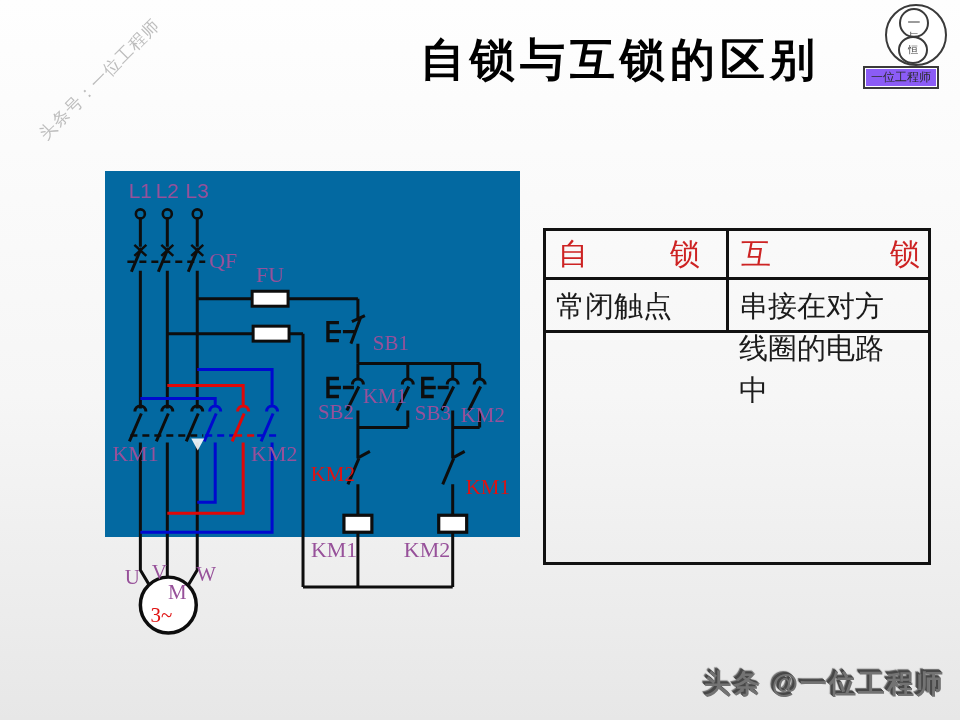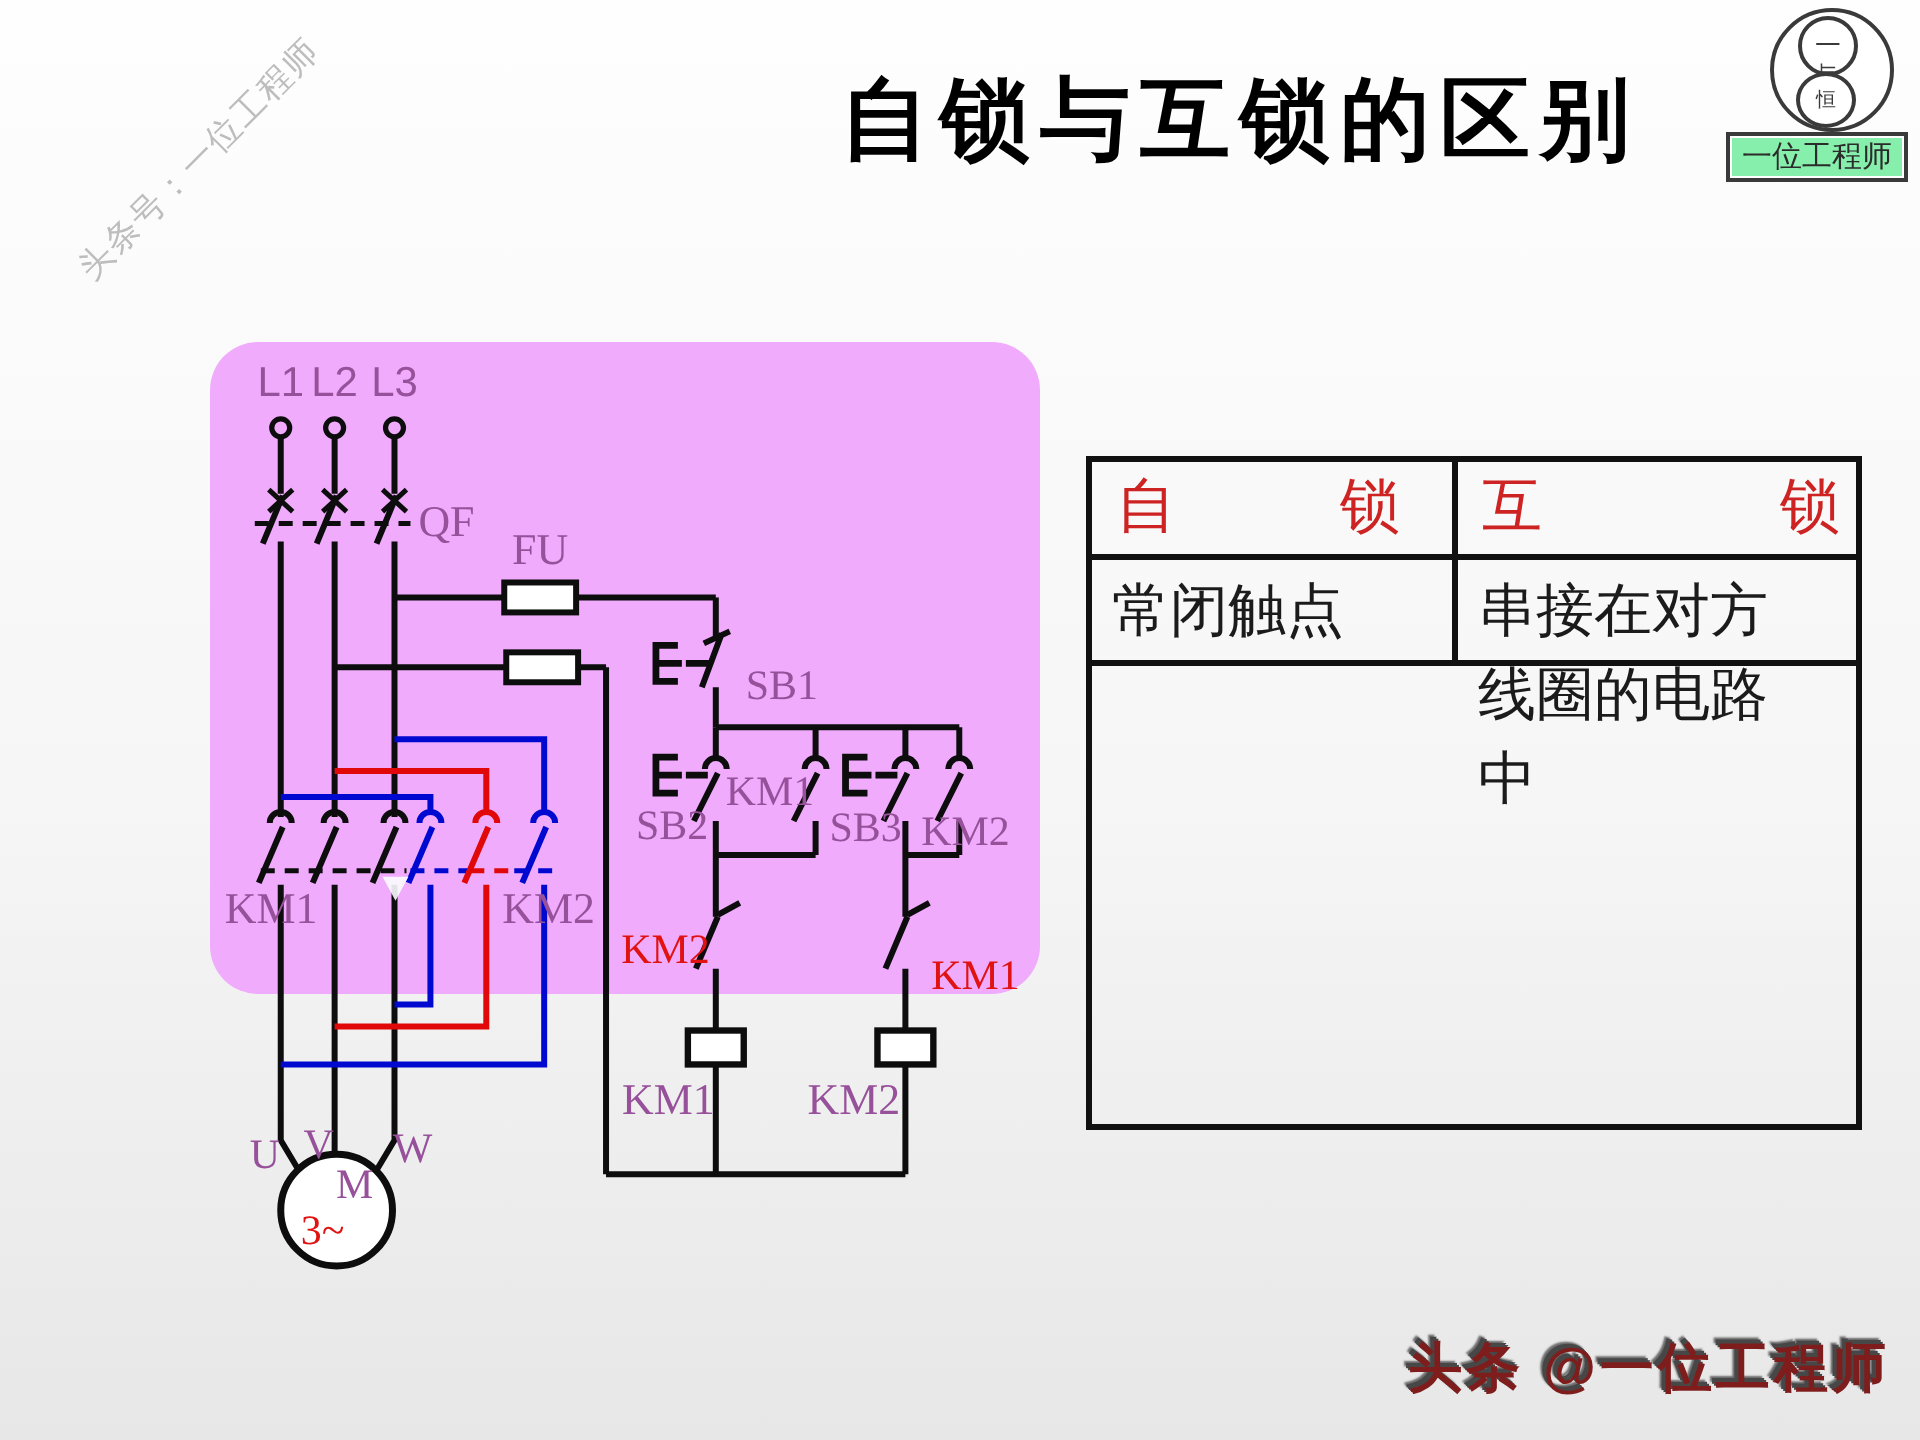--- a/index.html
+++ b/index.html
@@ -25,25 +25,25 @@
     border:2px solid #3a3a3a;border-radius:50%;background:#fff;}
   .logo-inner-top{position:absolute;left:12px;top:2px;width:26px;height:26px;
     border:2px solid #3a3a3a;border-radius:50%;background:#fff;
     display:flex;align-items:center;justify-content:center;
     font-size:13px;color:#3a3a3a;}
   .logo-squiggle{position:absolute;left:21px;top:24px;font-size:10px;color:#3a3a3a;}
   .logo-inner-bottom{position:absolute;left:11px;top:30px;width:26px;height:24px;
     border:2px solid #3a3a3a;border-radius:50%;background:#fff;
     display:flex;align-items:center;justify-content:center;
     font-size:10px;color:#3a3a3a;}
-  .logo-box{position:absolute;left:5px;top:64px;border:2px solid #3a3a3a;background:#86efac;
-    padding:1px 6px;font-size:15px;color:#2b2b2b;white-space:nowrap;
+  .logo-box{position:absolute;left:5px;top:64px;border:2px solid #3a3a3a;background:#8b5cf6;
+    padding:1px 6px;font-size:12px;color:#2b2b2b;white-space:nowrap;
     font-family:"Liberation Serif",serif;box-shadow:0 0 0 1px #fff inset;}
   
-  .diagram{position:absolute;left:105px;top:171px;width:415px;height:326px;background:#f0abfc;border-radius:24px;}
+  .diagram{position:absolute;left:105px;top:171px;width:415px;height:366px;background:#0369a1;}
   .diagram svg{display:block;}
   text.lbl{font-family:"Liberation Serif",serif;font-size:21px;fill:#97519a;}
   text.lbl-sans{font-family:"Liberation Sans",sans-serif;font-size:21px;fill:#97519a;}
   text.lbl-red{font-family:"Liberation Serif",serif;font-size:21px;fill:#e01212;}
   text.lbl-big{font-size:22px;}
   
   .cmp-table{
     position:absolute;left:543px;top:228px;
     display:grid;grid-template-columns:183px 199px;
     grid-template-rows:49px 53px 131px 98px;
@@ -53,21 +53,21 @@
   .cell{padding:5px 10px;font-size:29px;line-height:1.45;white-space:pre-line;box-sizing:border-box;}
   .cell.colL{border-right:3px solid #111;}
   .cell.rb{border-bottom:3px solid #111;}
   .cell.hdr{display:flex;align-items:center;justify-content:space-between;
     color:#cd2323;font-size:30px;padding:0 26px 0 12px;}
   .cell.hdr.right{padding:0 8px 0 12px;}
   .cell.tall{line-height:1.62;}
   
   .footer{
     position:absolute;top:666px;right:15px;font-size:27px;font-weight:bold;
-    color:#7f1d1d;letter-spacing:2px;
+    color:#737373;letter-spacing:2px;
     text-shadow:-2px -2px 0 #474747,-1px -1px 0 #474747,-3px -3px 1px #6a6a6a;
     font-family:"Liberation Sans",sans-serif;
   }
 </style>
 </head>
 <body>
 
 <div class="watermark-tl">头条号：一位工程师</div>
 
 <h1 class="title">自锁与互锁的区别</h1>

